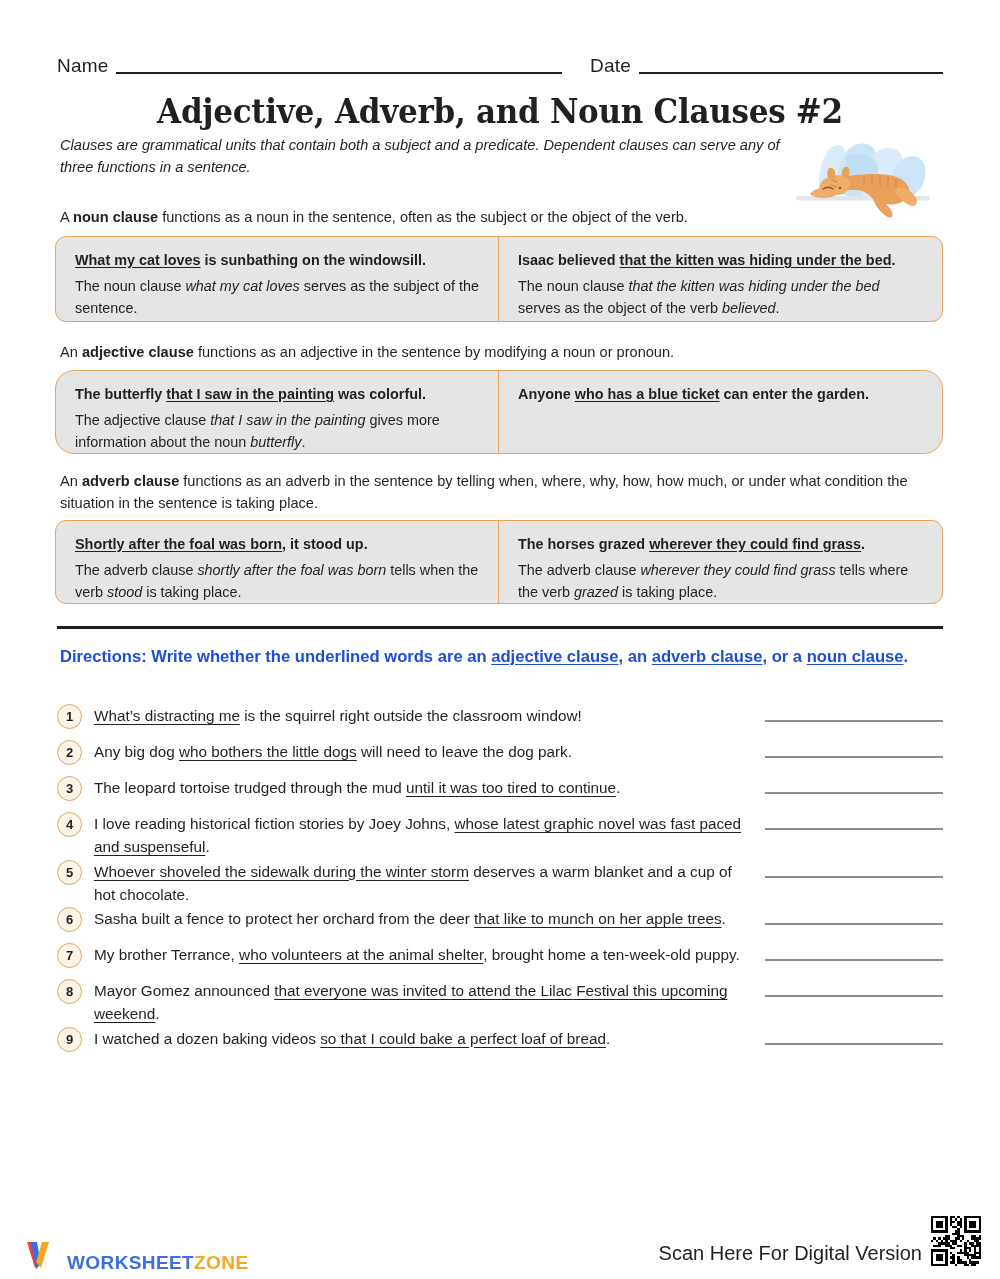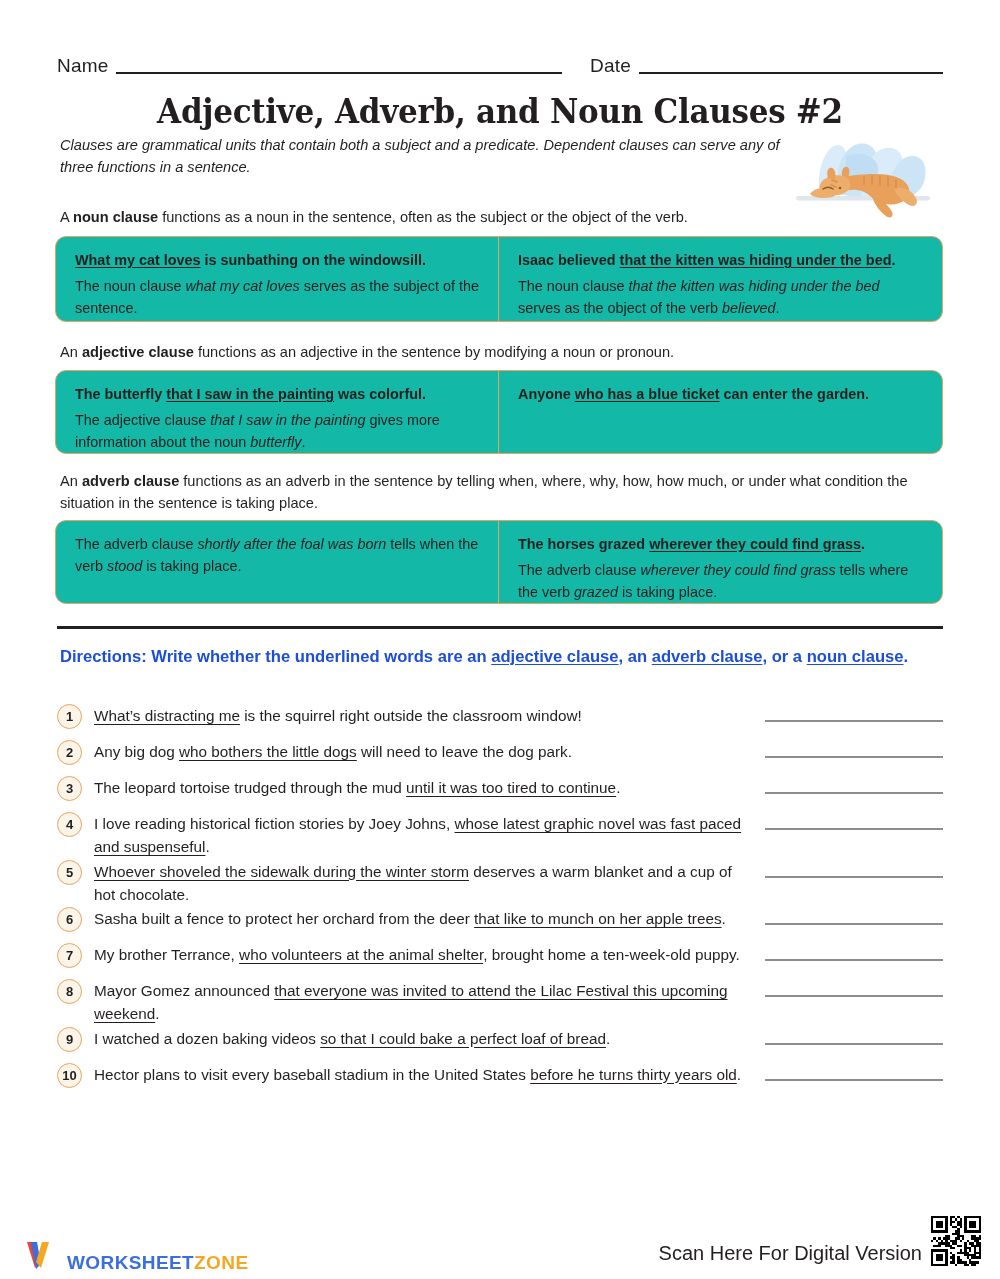--- a/index.html
+++ b/index.html
@@ -60,21 +60,21 @@
     color: #231f20;
   }
   .para.wide { width: 880px; }
   .para b { font-weight: 700; }
 
   
   .exbox {
     position: absolute;
     left: 55px;
     width: 888px;
-    background: #14b8a6;
+    background: #e5e5e5;
     border: 1.6px solid #e8a45c;
     border-radius: 11px;
     display: flex;
   }
   .excell {
     flex: 1 1 50%;
     padding: 13px 18px 14px 19px;
   }
   .excell.left { border-right: 1.4px solid #e8a45c; }
   .ex-head {
@@ -263,36 +263,37 @@
   <div class="excell">
     <div class="ex-head"><span>Isaac believed </span><u>that the kitten was hiding under the bed</u><span>.</span></div>
     <div class="ex-body"><span>The noun clause </span><i>that the kitten was hiding under the bed</i><span> serves as the object of the verb </span><i>believed</i><span>.</span></div>
   </div>
 </div>
 
 <div class="para wide" style="top:341px;">
   <span>An </span><b>adjective clause</b><span> functions as an adjective in the sentence by modifying a noun or pronoun.</span>
 </div>
 
-<div class="exbox" style="top:370px; height:84px;">
+<div class="exbox" style="top:370px; height:84px;border-radius:19px;">
   <div class="excell left">
     <div class="ex-head"><span>The butterfly </span><u>that I saw in the painting</u><span> was colorful.</span></div>
     <div class="ex-body"><span>The adjective clause </span><i>that I saw in the painting</i><span> gives more information about the noun </span><i>butterfly</i><span>.</span></div>
   </div>
   <div class="excell">
     <div class="ex-head"><span>Anyone </span><u>who has a blue ticket</u><span> can enter the garden.</span></div>
   </div>
 </div>
 
 <div class="para wide" style="top:470px;">
   <span>An </span><b>adverb clause</b><span> functions as an adverb in the sentence by telling when, where, why, how, how much, or under what condition the situation in the sentence is taking place.</span>
 </div>
 
 <div class="exbox" style="top:520px; height:84px;">
   <div class="excell left">
+    <div class="ex-head"><u>Shortly after the foal was born</u><span>, it stood up.</span></div>
     <div class="ex-body"><span>The adverb clause </span><i>shortly after the foal was born</i><span> tells when the verb </span><i>stood</i><span> is taking place.</span></div>
   </div>
   <div class="excell">
     <div class="ex-head"><span>The horses grazed </span><u>wherever they could find grass</u><span>.</span></div>
     <div class="ex-body"><span>The adverb clause </span><i>wherever they could find grass</i><span> tells where the verb </span><i>grazed</i><span> is taking place.</span></div>
   </div>
 </div>
 
 <div class="divider"></div>
 
@@ -335,25 +336,20 @@
     <div class="qline"></div>
   </div>
   <div class="qrow">
     <div class="qnum">8</div>
     <div class="qtext"><span>Mayor Gomez announced </span><u>that everyone was invited to attend the Lilac Festival this upcoming weekend</u><span>.</span></div>
     <div class="qline"></div>
   </div>
   <div class="qrow">
     <div class="qnum">9</div>
     <div class="qtext"><span>I watched a dozen baking videos </span><u>so that I could bake a perfect loaf of bread</u><span>.</span></div>
-    <div class="qline"></div>
-  </div>
-  <div class="qrow">
-    <div class="qnum">10</div>
-    <div class="qtext"><span>Hector plans to visit every baseball stadium in the United States </span><u>before he turns thirty years old</u><span>.</span></div>
     <div class="qline"></div>
   </div>
 </div>
 
 <div class="footer-logo">
   <span>
     <svg width="34" height="30" viewBox="0 0 34 30" xmlns="http://www.w3.org/2000/svg">
       <path d="M3 2 L10 2 L15 22 L11 28 Z" fill="#e8453c"></path>
       <path d="M7 2 L13 2 L17 24 L12 29 Z" fill="#3b6fe0"></path>
       <path d="M18 2 L25 2 L17 28 L12 22 Z" fill="#f5a623"></path>

